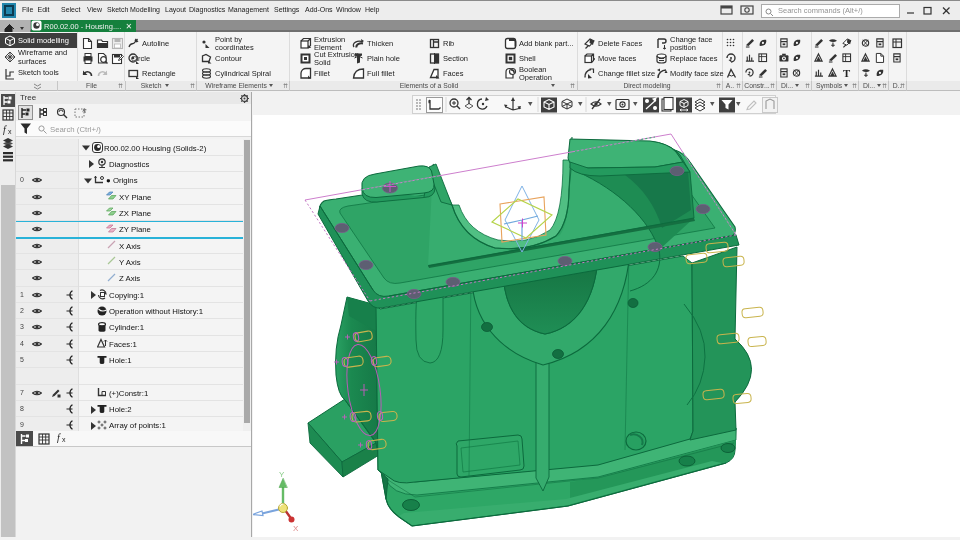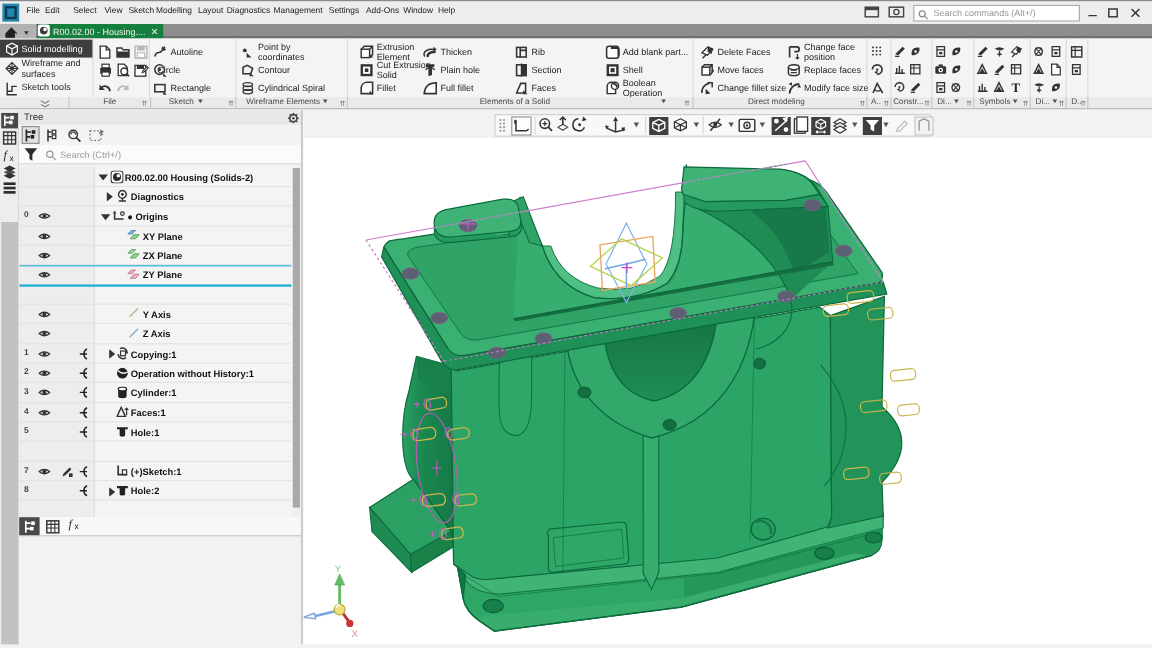--- a/index.html
+++ b/index.html
@@ -34,21 +34,21 @@
 #vptoolbar { position:absolute; left:160px; top:3px; width:364px; height:19px; background:#f8f8f8; border:1px solid #d0d0d0; }
 
 #leftstrip { position:absolute; left:0; top:92px; width:16px; height:445px; background:#ededed; border-right:1px solid #d8d8d8; }
 #leftstrip .grey { position:absolute; left:1px; top:93px; width:14px; height:352px; background:#c2c2c2; }
 
 #treepanel { position:absolute; left:16px; top:92px; width:236px; height:445px; background:#f2f2f2; border-right:1px solid #a8a8a8; }
 #treetitle { position:absolute; left:0; top:0; width:235px; height:12px; background:#e8e8e8; font-size:8px; color:#333; line-height:12px; }
 #treetools { position:absolute; left:0; top:12px; width:235px; height:17px; background:#f3f3f3; }
 #treesearch { position:absolute; left:0; top:29px; width:235px; height:16px; background:#fbfbfb; border-bottom:1px solid #d8d8d8; }
 #treelist { position:absolute; left:0; top:47px; width:235px; height:292px; overflow:hidden; background:#f4f4f4; }
-.trow { position:absolute; left:0; width:227px; height:16.35px;font-weight:bold; }
+.trow { position:absolute; left:0; width:227px; height:16.35px; }
 .trow .num { position:absolute; left:4px; top:4px; width:8px; font-size:7px; color:#444; }
 .trow .lbl { position:absolute; top:4px; font-size:7.8px; color:#111; white-space:nowrap; }
 .rowline { position:absolute; left:0; width:227px; height:1px; background:#e3e3e3; }
 .colbg { position:absolute; left:0; top:0; width:62px; height:292px; background:#ededed; }
 .colline { position:absolute; left:62px; top:0; width:1px; height:292px; background:#dedede; }
 #treescroll { position:absolute; left:227px; top:47px; width:8px; height:292px; background:#efefef; }
 #treescroll .thumb { position:absolute; left:1px; top:1px; width:6px; height:283px; background:#a9a9a9; }
 #treetabs { position:absolute; left:0; top:339px; width:235px; height:16px; background:#f8f8f8; border-bottom:1px solid #c8c8c8; }
 #treebottom { position:absolute; left:0; top:356px; width:235px; height:89px; background:#f2f2f2; }
 
@@ -775,20 +775,29 @@
         </div>
 <div class="trow" style="top:65.9px">
           <svg class="abs" style="left:16px;top:4px" width="10" height="8">
             <use href="#tEye"></use>
           </svg>
           <svg class="abs" style="left:90px;top:2.5px" width="11" height="11">
             <use href="#tPlaneZX"></use>
           </svg>
           <span class="lbl" style="left:103px">ZX Plane</span>
         </div>
+<div class="trow" style="top:98.60000000000001px">
+          <svg class="abs" style="left:16px;top:4px" width="10" height="8">
+            <use href="#tEye"></use>
+          </svg>
+          <svg class="abs" style="left:91px;top:2.5px" width="11" height="11">
+            <use href="#tAxX"></use>
+          </svg>
+          <span class="lbl" style="left:103px">X Axis</span>
+        </div>
 <div class="trow" style="top:114.95000000000002px">
           <svg class="abs" style="left:16px;top:4px" width="10" height="8">
             <use href="#tEye"></use>
           </svg>
           <svg class="abs" style="left:91px;top:2.5px" width="11" height="11">
             <use href="#tAxY"></use>
           </svg>
           <span class="lbl" style="left:103px">Y Axis</span>
         </div>
 <div class="trow" style="top:131.3px">
@@ -873,34 +882,47 @@
           <svg class="abs" style="left:35px;top:3px" width="10" height="10">
             <path d="M1 9 L2 6.5 L7 1.5 L8.5 3 L3.5 8 Z" fill="#333"></path>
             <rect x="6.5" y="6.5" width="3" height="3" fill="#333"></rect>
           </svg>
           <svg class="abs" style="left:48px;top:3px" width="11" height="10">
             <use href="#tIn"></use>
           </svg>
           <svg class="abs" style="left:81px;top:2.5px" width="11" height="11">
             <use href="#tSk"></use>
           </svg>
-          <span class="lbl" style="left:93px">(+)Sketch:1</span>
+          <span class="lbl" style="left:93px">(+)Constr:1</span>
         </div>
 <div class="trow" style="top:262.1px">
           <span class="num">8</span>
           <svg class="abs" style="left:48px;top:3px" width="11" height="10">
             <use href="#tIn"></use>
           </svg>
           <svg class="abs" style="left:74px;top:4.5px" width="8" height="8">
             <use href="#tArrR"></use>
           </svg>
           <svg class="abs" style="left:81px;top:2.5px" width="11" height="11">
             <use href="#tHole"></use>
           </svg>
           <span class="lbl" style="left:93px">Hole:2</span>
+        </div>
+<div class="trow" style="top:278.45000000000005px">
+          <span class="num">9</span>
+          <svg class="abs" style="left:48px;top:3px" width="11" height="10">
+            <use href="#tIn"></use>
+          </svg>
+          <svg class="abs" style="left:74px;top:4.5px" width="8" height="8">
+            <use href="#tArrR"></use>
+          </svg>
+          <svg class="abs" style="left:81px;top:2.5px" width="11" height="11">
+            <use href="#tPts"></use>
+          </svg>
+          <span class="lbl" style="left:93px">Array of points:1</span>
         </div>
 <div class="rowline" style="top:15.85px"></div>
 <div class="rowline" style="top:32.20px"></div>
 <div class="rowline" style="top:48.55px"></div>
 <div class="rowline" style="top:64.90px"></div>
 <div class="rowline" style="top:81.25px"></div>
 <div class="rowline" style="top:97.60px"></div>
 <div class="rowline" style="top:113.95px"></div>
 <div class="rowline" style="top:130.30px"></div>
 <div class="rowline" style="top:146.65px"></div>

